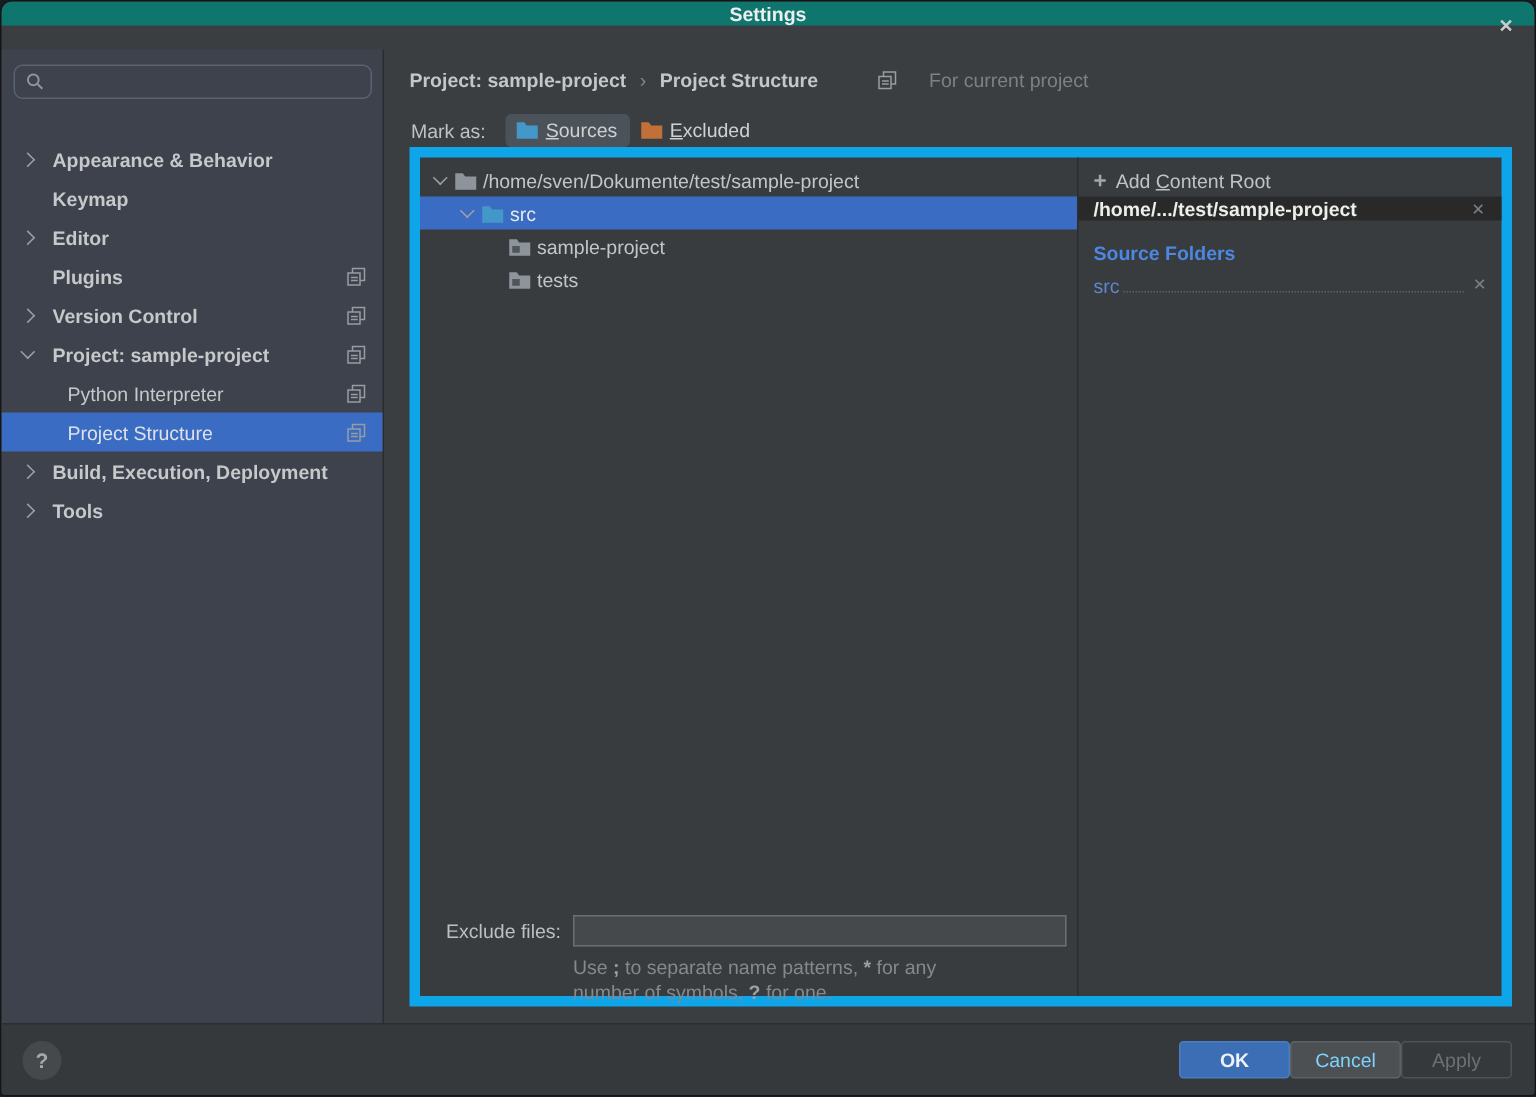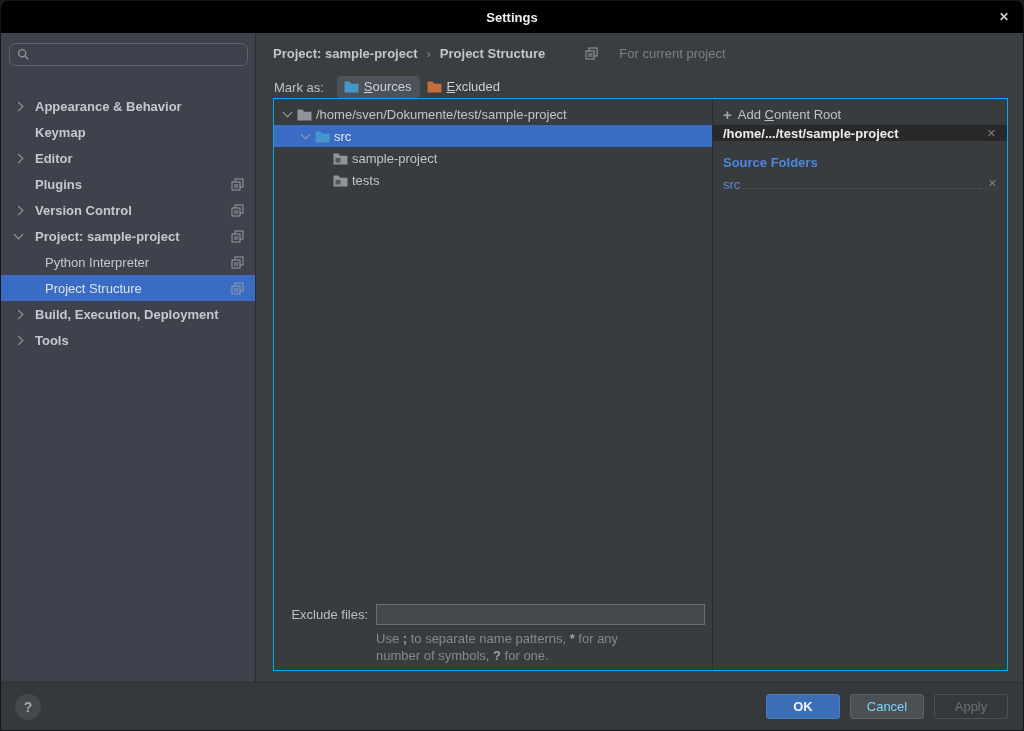--- a/index.html
+++ b/index.html
@@ -1,20 +1,20 @@
 <!DOCTYPE html>
 <html><head>
 <meta charset="utf-8">
 <style>
   * { box-sizing: border-box; margin: 0; padding: 0; }
   html,body { width:1024px; height:731px; background:#1b1c1e; font-family:"Liberation Sans", sans-serif; }
   .window { position:absolute; inset:0; background:#3b3e40; border:1px solid #141516; border-radius:8px 8px 3px 3px; overflow:hidden; }
 
   
-  .titlebar { position:absolute; top:0; left:0; right:0; height:32px; background:#000000; display:flex; align-items:center; justify-content:center; }
+  .titlebar { position:absolute; top:0; left:0; right:0; height:16px; background:#0f766e; display:flex; align-items:center; justify-content:center; }
   .titlebar .title { font-size:13px; font-weight:bold; color:#eceef0; }
   .close-btn { position:absolute; right:10px; top:7px; width:18px; height:18px; display:flex; align-items:center; justify-content:center; color:#c8cbcd; font-size:12px; font-weight:bold; cursor:pointer; }
 
   
   .content { position:absolute; top:32px; left:0; right:0; height:651px; }
 
   
   .sidebar { position:absolute; left:0; top:0; width:255px; height:651px; background:#3d424d; border-right:1px solid #2a2c30; }
   .searchbox { position:absolute; left:8px; top:10px; width:239px; height:23px; border:1px solid #5a6270; border-radius:6px; display:flex; align-items:center; padding-left:7px; background:transparent; }
   .searchbox input { flex:1; border:none; outline:none; background:transparent; color:#d0d2d4; font-size:13px; padding:0 6px; font-family:"Liberation Sans", sans-serif; }
@@ -45,21 +45,21 @@
   .scope { display:flex; align-items:center; margin-left:40px; gap:21px; }
   .scope-text { font-size:13px; color:#7d8184; }
 
   .markas { position:absolute; left:17px; top:41px; height:26px; display:flex; align-items:center; }
   .markas-label { font-size:13px; color:#bfc1c3; margin-right:13px; }
   .mark-btn { display:flex; align-items:center; gap:5px; padding:3px 8px 4px 7px; border-radius:4px; font-size:13px; color:#ced0d2; cursor:pointer; }
   .mark-btn.active { background:#4c525a; }
   .mnemonic { text-decoration:underline; }
 
   
-  .panel { position:absolute; left:16px; top:65px; width:735px; height:573px; border:1px solid #0ea5e9; background:#393c3e; display:flex; }
+  .panel { position:absolute; left:16px; top:65px; width:735px; height:573px; border:7px solid #0ea5e9; background:#393c3e; display:flex; }
   .tree-pane { width:439px; position:relative; border-right:1px solid #2b2d2f; }
   .right-pane { flex:1; position:relative; }
 
   .tree { padding-top:4px; }
   .tree-row { height:22px; display:flex; align-items:center; gap:4px; cursor:pointer; }
   .tree-row .chevbox { width:12px; display:flex; justify-content:center; }
   .tree-label { font-size:13px; color:#c3c5c7; white-space:nowrap; }
   .tree-row.selected { background:#3a6cc3; }
   .tree-row.selected .tree-label { color:#e6e9ee; }
   .tree-row.r0 { padding-left:7px; }
@@ -83,21 +83,21 @@
   .content-root-path { flex:1; font-size:13px; font-weight:bold; color:#eceded; white-space:nowrap; }
   .x-glyph { color:#7d8184; font-size:11px; cursor:pointer; padding:2px; }
   .sf-title { position:absolute; left:10px; top:56px; font-size:13px; font-weight:bold; color:#4c87e0; }
   .src-row { position:absolute; left:10px; right:8px; top:75px; height:18px; display:flex; align-items:flex-end; }
   .src-name { font-size:13px; color:#5f87cd; line-height:15px; }
   .dots { flex:1; border-bottom:1px dotted #5c6063; margin:0 4px 3px 3px; }
 
   
   .footer { position:absolute; left:0; right:0; bottom:0; height:48px; background:#36393b; border-top:1px solid #2c2e30; }
   .help-btn { position:absolute; left:14px; top:11px; width:26px; height:26px; border-radius:50%; background:#46494b; color:#a6a9ab; display:flex; align-items:center; justify-content:center; font-size:14px; font-weight:bold; cursor:pointer; }
-  .btns { position:absolute; right:15px; top:11px; display:flex; gap:10px; }
+  .btns { position:absolute; right:15px; top:11px; display:flex; gap:0; }
   .btn { height:25px; min-width:74px; border-radius:3px; font-size:13px; font-family:"Liberation Sans", sans-serif; display:flex; align-items:center; justify-content:center; cursor:pointer; }
   .btn.ok { background:#3c6eb5; border:1px solid #4a7cc0; color:#eef3f9; font-weight:bold; }
   .btn.cancel { background:#4c5053; border:1px solid #5e6264; color:#7dd3fc; }
   .btn.apply { background:transparent; border:1px solid #4e5254; color:#6d7173; }
 </style>
 </head>
 <body>
 
 <svg width="0" height="0" style="position:absolute">
   <defs>

